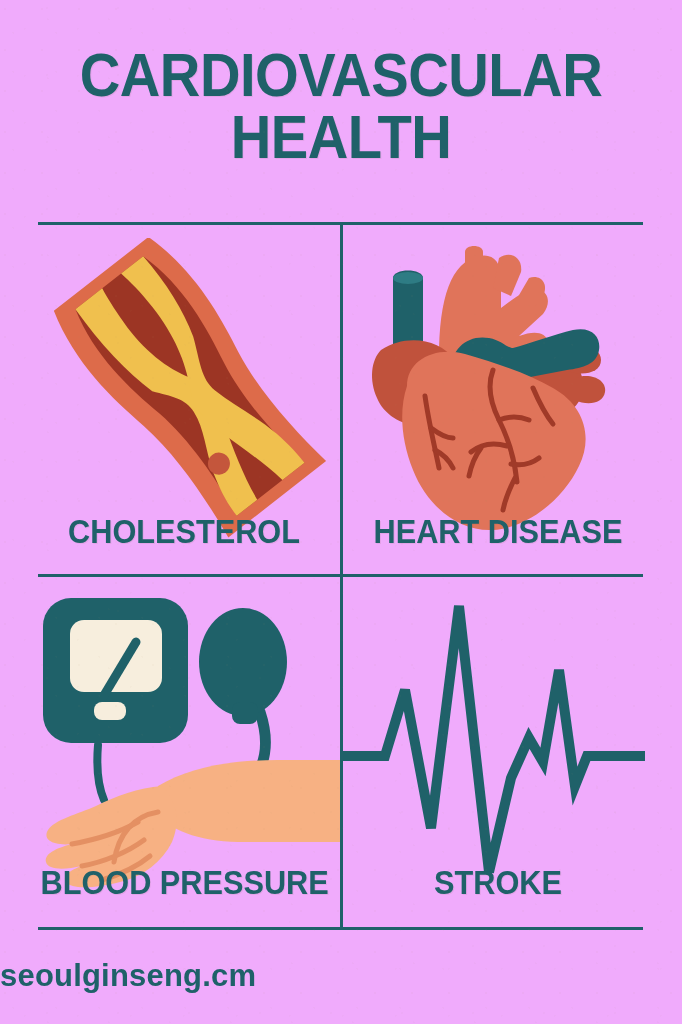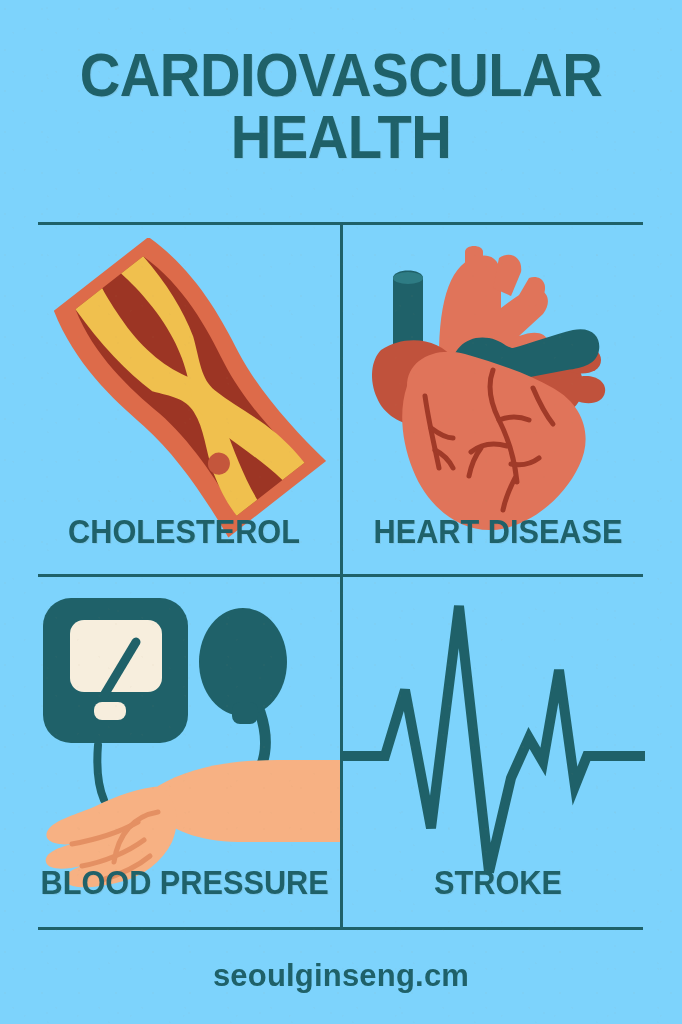--- a/index.html
+++ b/index.html
@@ -10,21 +10,21 @@
   body {
     width: 682px;
     height: 1024px;
     overflow: hidden;
     font-family: "Liberation Sans", sans-serif;
   }
   #poster {
     position: relative;
     width: 682px;
     height: 1024px;
-    background: #7dd3fc;
+    background: #f0abfc;
     box-sizing: border-box;
   }
   
   #grain {
     position: absolute;
     inset: 0;
     pointer-events: none;
     opacity: .35;
     background-image:
       radial-gradient(circle at 13% 22%, rgba(170,140,100,.13) 0 1px, transparent 1px),
@@ -102,21 +102,21 @@
   #label-heart  { left: 352px; top: 513px; width: 292px; text-align: center; transform-origin: 50% 50%; }
   #label-bp     { left: 30px;  top: 864px; width: 300px; text-align: center; transform-origin: 50% 50%; }
   #label-stroke { left: 352px; top: 864px; width: 292px; text-align: center; transform-origin: 50% 50%; }
 
   
   #footer {
     position: absolute;
     left: 0;
     top: 958px;
     width: 682px;
-    text-align: center;
+    text-align: left;
     color: #1F6169;
     font-family: "Liberation Sans", sans-serif;
     font-weight: bold;
     font-size: 31px;
     letter-spacing: .2px;
   }
 </style>
 </head>
 <body>
 

